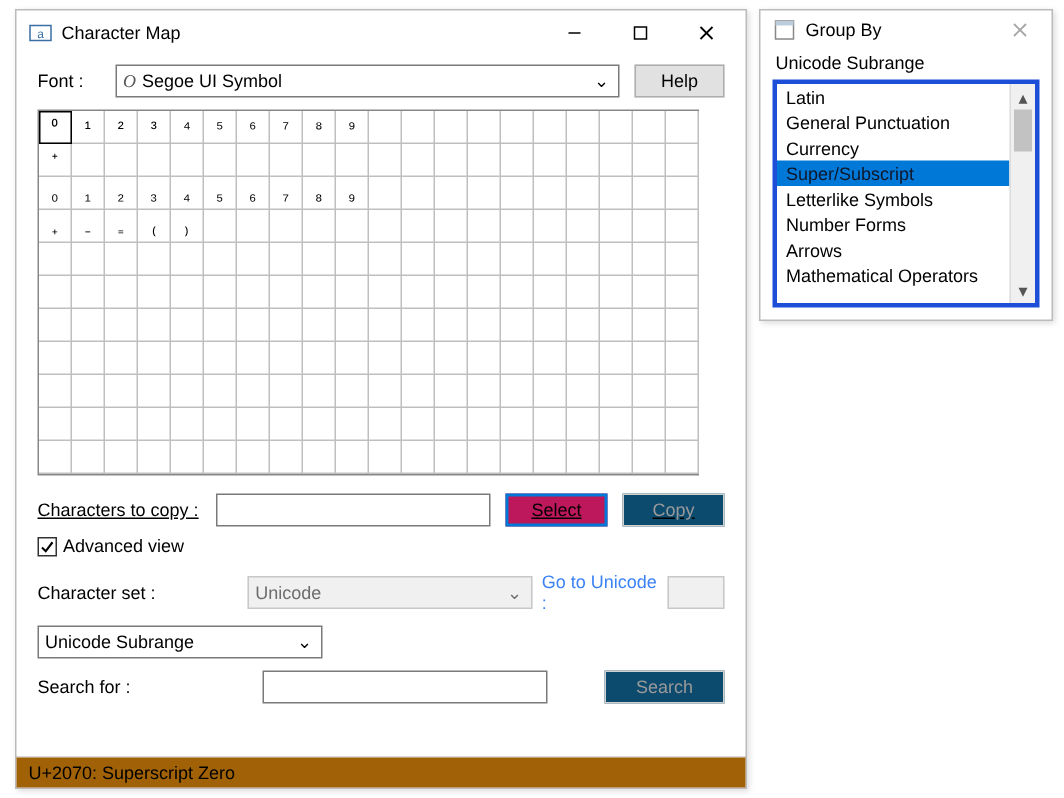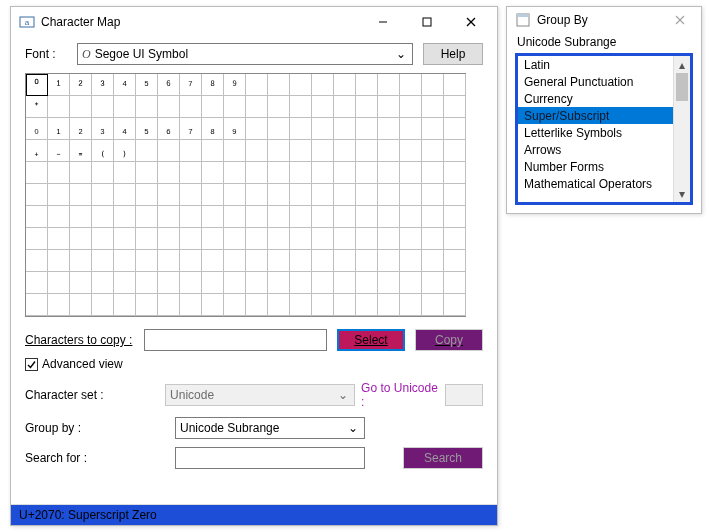--- a/index.html
+++ b/index.html
@@ -43,21 +43,21 @@
   .dropdown {
     flex:1; height:22px; border:1px solid #7a7a7a; display:flex; align-items:center; padding:0 4px; background:#fff; position:relative;
   }
   .dropdown.disabled { background:#f0f0f0; color:#6d6d6d; border-color:#c8c8c8;}
   .dropdown .dd-text { flex:1; font-size:12px; }
   .dropdown .dd-arrow { width:14px; text-align:center; }
   .help-btn, .btn {
     height:22px; border:1px solid #adadad; background:#e1e1e1; display:flex; align-items:center; justify-content:center;
     padding:0 24px; font-size:12px;
   }
-  .btn.disabled { color:#9a9a9a; background:#701a75; border-color:#d0d0d0;}
+  .btn.disabled { color:#9a9a9a; background:#0c4a6e; border-color:#d0d0d0;}
   .btn.primary { border:2px solid #0078d7; background:#be185d;}
   .grid {
     border:1px solid #888;
     display:grid;
     grid-template-columns: repeat(20, 22px);
     grid-auto-rows: 22px;
     width: calc(20 * 22px + 1px);
     margin-bottom:12px;
   }
   .cell {
@@ -79,23 +79,23 @@
   .checkbox-row { display:flex; align-items:center; margin-bottom:10px;}
   .checkbox {
     width:13px; height:13px; border:1px solid #333; margin-right:4px; display:flex; align-items:center; justify-content:center;
   }
   .checkbox svg { display:block;}
   .statusbar {
     border-top:1px solid #ddd;
     padding:3px 8px;
     font-size:12px;
     position:absolute; bottom:0; left:0; right:0;
-    background:#1d4ed8;
-  }
-  .small-muted { color:#a21caf; font-size:12px; margin: 0 6px;}
+    background:#a16207;
+  }
+  .small-muted { color:#3b82f6; font-size:12px; margin: 0 6px;}
   
   .listbox {
     border:3px solid #1d4ed8;
     height:152px;
     margin:4px 8px 8px 8px;
     position:relative;
     overflow:hidden;
     display:flex;
   }
   .listitems { flex:1; }
@@ -409,21 +409,20 @@
       <span class="lbl">Character set :</span>
       <div class="dropdown disabled" style="flex:0 0 190px;">
         <span class="dd-text">Unicode</span>
         <span class="dd-arrow">⌄</span>
       </div>
       <span class="small-muted">Go to Unicode :</span>
       <div class="textfield disabled" style="flex:0 0 38px;"></div>
     </div>
 
     <div class="row">
-      <span class="lbl">Group by :</span>
       <div class="dropdown" style="flex:0 0 190px;">
         <span class="dd-text">Unicode Subrange</span>
         <span class="dd-arrow">⌄</span>
       </div>
     </div>
 
     <div class="row">
       <span class="lbl">Search for :</span>
       <input class="textfield" style="flex: 0 0 190px;">
       <span style="flex:1;"></span>
@@ -456,22 +455,22 @@
       </span>
   </div>
   <div class="sublabel">Unicode Subrange</div>
   <div class="listbox">
     <div class="listitems" id="group-list">
         <div class="listitem">Latin</div>
         <div class="listitem">General Punctuation</div>
         <div class="listitem">Currency</div>
         <div class="listitem selected">Super/Subscript</div>
         <div class="listitem">Letterlike Symbols</div>
+        <div class="listitem">Number Forms</div>
         <div class="listitem">Arrows</div>
-        <div class="listitem">Number Forms</div>
         <div class="listitem">Mathematical Operators</div>
       </div>
     <div class="scrollbar">
       <div class="scroll-arrow">▴</div>
       <div class="scroll-thumb" style="top:17px; height:28px;"></div>
       <div class="scroll-arrow" style="position:absolute;bottom:0;left:0;right:0;">▾</div>
     </div>
   </div>
 </div>
 

